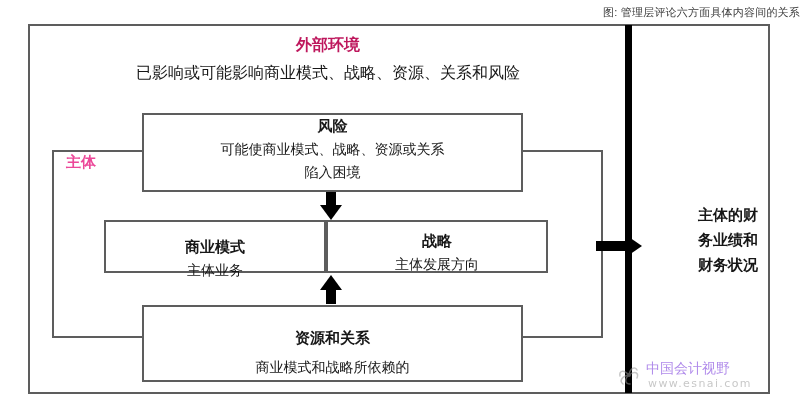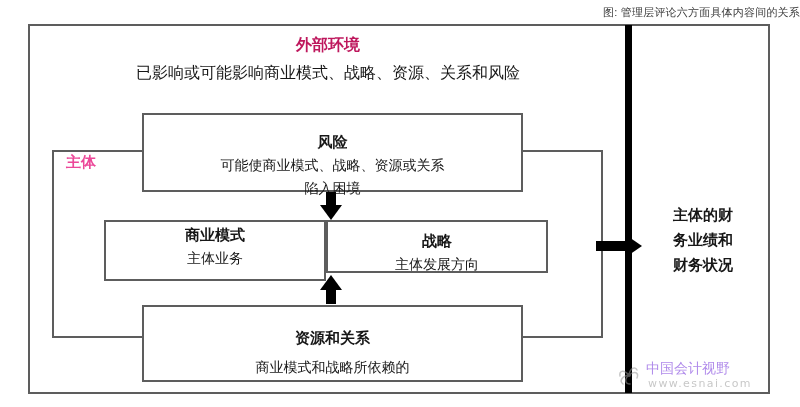--- a/index.html
+++ b/index.html
@@ -111,28 +111,28 @@
     font-size: 14px;
     line-height: 23px;
     display: block;
   }
 
   #risk-box {
     left: 142px;
     top: 113px;
     width: 381px;
     height: 79px;
-    padding-top: 16px;
+    padding-top: 0;
   }
   #model-box {
     left: 104px;
     top: 220px;
     width: 222px;
-    height: 61px;
-    padding-top: 2px;
+    height: 53px;
+    padding-top: 14px;
   }
   #strategy-box {
     left: 326px;
     top: 220px;
     width: 222px;
     height: 53px;
     padding-top: 8px;
   }
   #resource-box {
     left: 142px;
@@ -158,21 +158,21 @@
   #outcome-text {
     position: absolute;
     left: 648px;
     top: 203px;
     width: 110px;
     font-family: "DejaVu Serif", "Liberation Serif", serif;
     font-weight: bold;
     font-size: 15px;
     line-height: 25px;
     color: #171717;
-    text-align: center;
+    text-align: right;
   }
   #outcome-text span { display: block; }
   
   #arrow-risk-to-model {
     position: absolute;
     left: 320px;
     top: 192px;
     width: 22px;
     height: 28px;
   }

